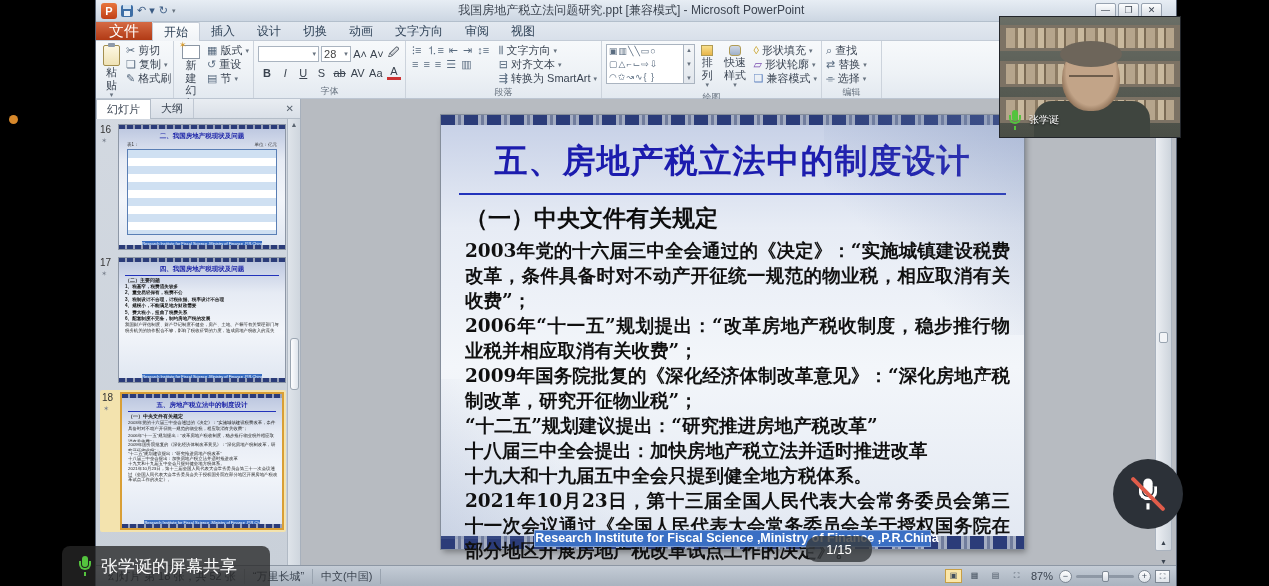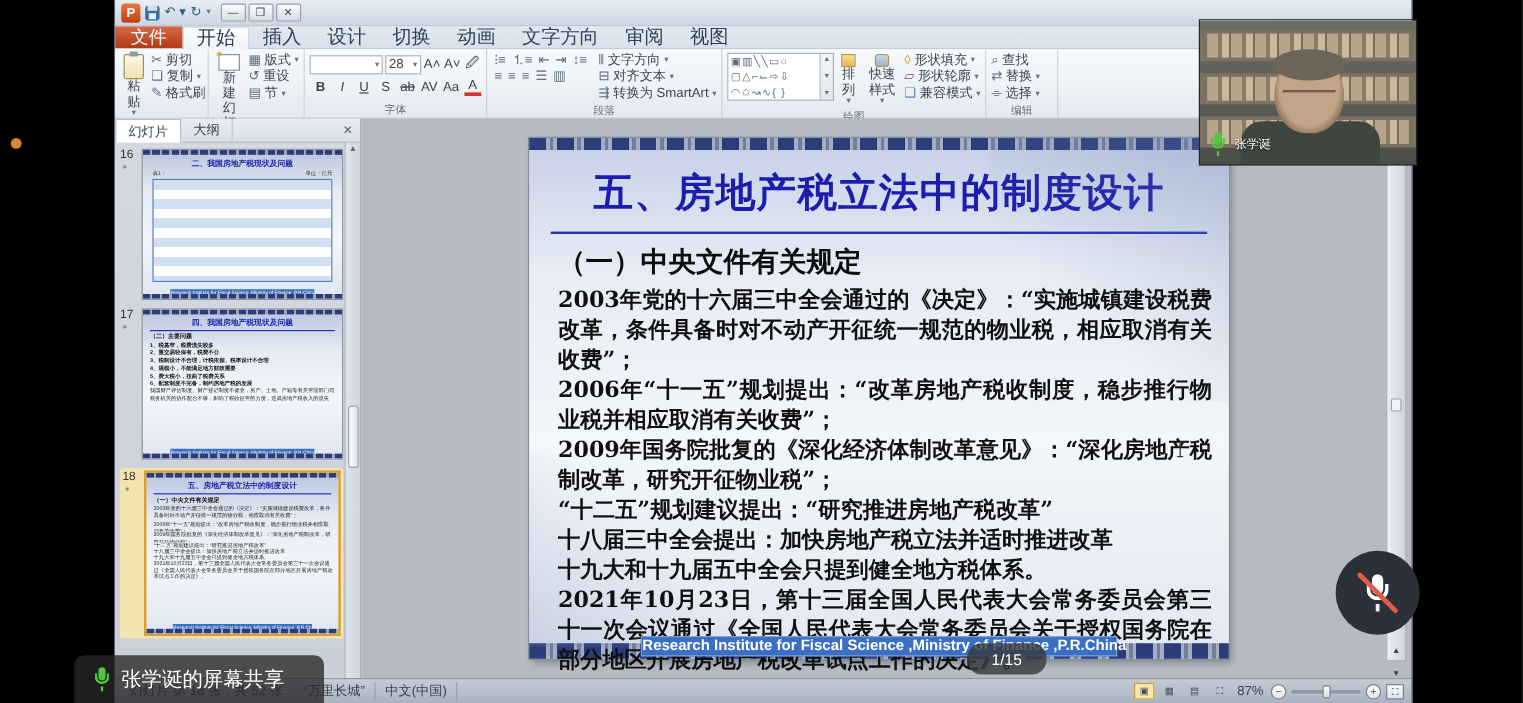--- a/index.html
+++ b/index.html
@@ -15,21 +15,21 @@
 .save-ic{width:12px;height:12px;background:#3e6ea5;border-radius:2px;position:relative}
 .save-ic::before{content:"";position:absolute;left:2px;top:0;width:8px;height:4px;background:#cfe0ef}
 .save-ic::after{content:"";position:absolute;left:3px;bottom:1px;width:6px;height:5px;background:#e8eef5}
 .titletext{flex:1;text-align:center;font-size:12px;color:#3c4450;white-space:nowrap;overflow:hidden}
 .winctl{display:flex;gap:2px;margin:0 14px 0 8px}
 .wbtn{width:21px;height:15px;background:linear-gradient(#fcfdfe,#d5dbe3);border:1px solid #97a2b0;border-radius:2px;font-size:9px;line-height:13px;text-align:center;color:#3b4450}
 
 
 .tabrow{height:19px;background:linear-gradient(#e3e9f0,#d8e0ea);display:flex;align-items:stretch;border-bottom:1px solid #c3cbd6}
 .ftab{background:linear-gradient(#d56a44,#b13a15);color:#fff;padding:0 13px;font-size:15px;display:flex;align-items:center}
-.rtab{padding:0 11px;font-size:16px;color:#2f4257;display:flex;align-items:center}
+.rtab{padding:0 11px;font-size:12px;color:#2f4257;display:flex;align-items:center}
 .rtab.active{background:linear-gradient(#fbfcfd,#f0f3f7);border:1px solid #c3cbd6;border-bottom:none;border-radius:2px 2px 0 0;margin-bottom:-1px}
 
 
 .ribbon{height:58px;background:linear-gradient(#f7f9fb,#eef2f6 55%,#e3e9f0);display:flex;border-bottom:1px solid #bcc5d1}
 .group{display:flex;flex-direction:column;border-right:1px solid #ccd3dc;padding:2px 2px 0;position:relative;flex:none}
 .gbody{flex:1;display:flex;align-items:flex-start;gap:3px;padding:1px 2px}
 .glabel{font-size:9px;color:#67727f;text-align:center;height:13px;line-height:12px;position:relative}
 .bigbtn{display:flex;flex-direction:column;align-items:center;justify-content:flex-start;font-size:11px;color:#3b4553;text-align:center;padding:1px 3px;line-height:1.15}
 .scol{display:flex;flex-direction:column;gap:1px}
 .sbtn{display:flex;align-items:center;gap:3px;font-size:11px;color:#3b4553;white-space:nowrap;line-height:13px}
@@ -134,20 +134,21 @@
 <div class="win">
 
   <div class="titlebar">
     <div class="qat">
       <span class="ppt-logo">P</span>
       <span class="save-ic"></span>
       <span class="qbtn">↶ ▾</span>
       <span class="qbtn">↻</span>
       <span class="qbtn carr">▾</span>
     </div>
+    <div class="titletext">我国房地产税立法问题研究.ppt [兼容模式] - Microsoft PowerPoint</div>
     <div class="winctl">
       <span class="wbtn">—</span>
       <span class="wbtn">❐</span>
       <span class="wbtn">✕</span>
     </div>
   </div>
 
   <div class="tabrow">
     <div class="ftab">文件</div>
     <div class="rtab active">开始</div>

